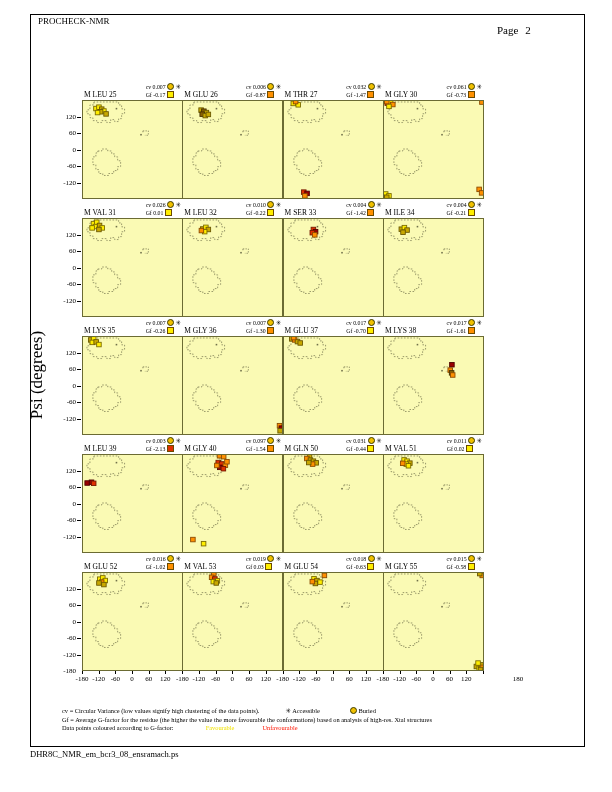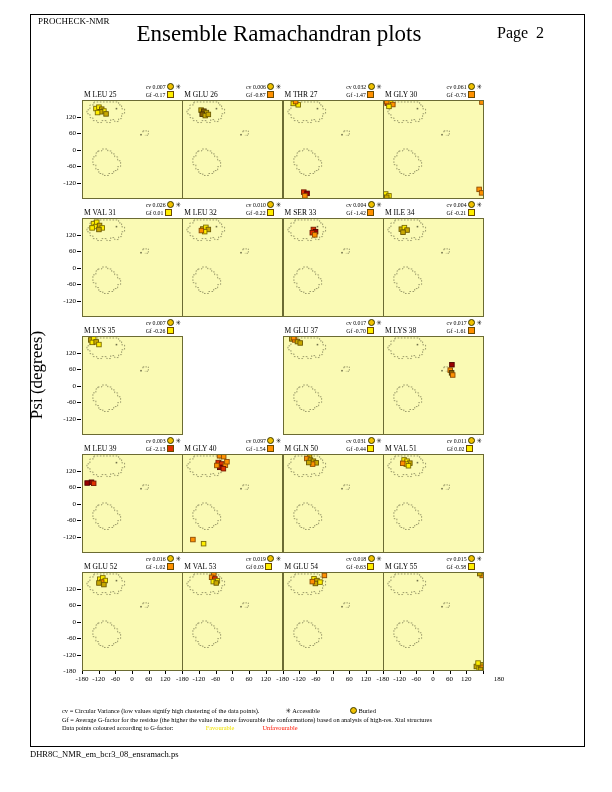--- a/index.html
+++ b/index.html
@@ -1,20 +1,20 @@
 <!DOCTYPE html>
 <html style="--plot-bg: #fafab4; --fav: #f2e300; --unfav: #ff1400;"><head>
 <meta charset="utf-8">
 <style>
   html,body{margin:0;padding:0;background:#fff;}
   .page{position:relative;width:612px;height:792px;background:#ffffff;overflow:hidden;
         font-family:"Liberation Serif", "DejaVu Serif", serif;color:#000;}
   .frame{position:absolute;left:30px;top:14px;width:553px;height:731px;border:1px solid #000;}
   .procheck{position:absolute;left:38px;top:16px;font-size:9px;}
-  .pagelabel{position:absolute;left:497px;top:24px;font-size:16px;word-spacing:4px;}
+  .pagelabel{position:absolute;left:497px;top:24px;font-size:11px;word-spacing:4px;}
   .title{position:absolute;left:30px;top:21px;width:553px;text-align:center;font-size:23px;
          box-sizing:border-box;padding-right:55px;}
   .subtitle{position:absolute;left:30px;top:46px;width:553px;text-align:center;font-size:21px;
          box-sizing:border-box;padding-right:55px;}
   #plots{position:absolute;left:82px;top:83px;width:402px;height:640px;}
   .subplot{position:absolute;width:101px;height:117px;font-family:Liberation Serif, serif;}
   .phead{position:absolute;left:0;top:0;width:101px;height:17px;font-size:7.5px;}
   .pres{position:absolute;left:2px;bottom:1px;white-space:nowrap;}
   .pstats{position:absolute;right:2px;top:0;text-align:left;font-size:5.8px;line-height:7px;
           white-space:nowrap;display:block;}
@@ -43,21 +43,20 @@
   .footer-left{position:absolute;left:30px;top:749px;font-size:8.5px;}
   .footer-right{position:absolute;left:30px;top:749px;width:553px;text-align:right;font-size:8.5px;}
 </style>
 </head>
 <body>
 
 <div class="page">
   <div class="frame"></div>
   <div class="procheck">PROCHECK-NMR</div>
   <div class="pagelabel">Page 2</div>
-  <div class="title">Ensemble Ramachandran plots</div>
 
   <div id="plots">
   <div class="subplot" style="left: 0px; top: 0px;">
         <div class="phead">
           <span class="pres">M LEU 25</span>
           <span class="pstats">
             <span class="cvline">cv 0.007 <i class="ic-bur"></i> <i class="ic-acc">✳</i></span>
             <span class="gfline">Gf -0.17 <i class="ic-sq" style="background:#ffee00"></i></span>
           </span>
         </div>
@@ -243,20 +242,39 @@
           <path d="M 11 1 V 4 H 7 V 9 H 4 V 13 H 7 V 17 H 10 V 20 H 14 V 22 H 19 V 20 H 24 V 22 H 28 V 19 H 32 V 21 H 36 V 18 H 39 V 13 H 42 V 8 H 39 V 4 H 36 V 1 Z" fill="none" stroke="#70704a" stroke-width="0.7" stroke-dasharray="1.6 1.6"></path>
           <rect x="33" y="7" width="1.6" height="1.6" fill="#70704a"></rect>
           <path d="M 60.5 30.5 H 66 V 35 H 62.5 M 60.5 30.5 V 32.5" fill="none" stroke="#70704a" stroke-width="0.7" stroke-dasharray="1.4 1.2"></path>
           <rect x="57.8" y="33.6" width="1.6" height="1.6" fill="#70704a"></rect>
           <path d="M 15 51 H 19 V 49 H 25 V 51 H 29 V 54 H 32 V 57 H 35 V 61 H 38 V 67 H 35 V 71 H 31 V 74 H 26 V 76 H 20 V 74 H 16 V 70 H 13 V 65 H 10 V 57 H 13 V 53 H 15 Z" fill="none" stroke="#70704a" stroke-width="0.7" stroke-dasharray="1.6 1.6"></path>
           <rect x="5.5" y="0.7" width="4.6" height="4.6" fill="#c8a800" stroke="#6b5800" stroke-width="0.9"></rect>
           <rect x="8.5" y="-0.4" width="4.6" height="4.6" fill="#ffee00" stroke="#7a6a00" stroke-width="0.9"></rect>
           <rect x="7.1" y="3.2" width="4.6" height="4.6" fill="#ffee00" stroke="#7a6a00" stroke-width="0.9"></rect>
           <rect x="11.0" y="2.7" width="4.6" height="4.6" fill="#c8a800" stroke="#6b5800" stroke-width="0.9"></rect>
           <rect x="13.8" y="5.4" width="4.6" height="4.6" fill="#ffee00" stroke="#7a6a00" stroke-width="0.9"></rect>
+        </svg>
+      </div>
+      <div class="subplot" style="left: 100.3px; top: 236px;">
+        <div class="phead">
+          <span class="pres">M GLY 36</span>
+          <span class="pstats">
+            <span class="cvline">cv 0.007 <i class="ic-bur"></i> <i class="ic-acc">✳</i></span>
+            <span class="gfline">Gf -1.30 <i class="ic-sq" style="background:#ff9000"></i></span>
+          </span>
+        </div>
+        <svg class="rama" width="101" height="99" viewBox="0 0 100 99" preserveAspectRatio="none">
+          <path d="M 11 1 V 4 H 7 V 9 H 4 V 13 H 7 V 17 H 10 V 20 H 14 V 22 H 19 V 20 H 24 V 22 H 28 V 19 H 32 V 21 H 36 V 18 H 39 V 13 H 42 V 8 H 39 V 4 H 36 V 1 Z" fill="none" stroke="#70704a" stroke-width="0.7" stroke-dasharray="1.6 1.6"></path>
+          <rect x="33" y="7" width="1.6" height="1.6" fill="#70704a"></rect>
+          <path d="M 60.5 30.5 H 66 V 35 H 62.5 M 60.5 30.5 V 32.5" fill="none" stroke="#70704a" stroke-width="0.7" stroke-dasharray="1.4 1.2"></path>
+          <rect x="57.8" y="33.6" width="1.6" height="1.6" fill="#70704a"></rect>
+          <path d="M 15 51 H 19 V 49 H 25 V 51 H 29 V 54 H 32 V 57 H 35 V 61 H 38 V 67 H 35 V 71 H 31 V 74 H 26 V 76 H 20 V 74 H 16 V 70 H 13 V 65 H 10 V 57 H 13 V 53 H 15 Z" fill="none" stroke="#70704a" stroke-width="0.7" stroke-dasharray="1.6 1.6"></path>
+          <rect x="95.2" y="88.2" width="4.6" height="4.6" fill="#ff9000" stroke="#8a4a00" stroke-width="0.9"></rect>
+          <rect x="97.1" y="90.7" width="4.6" height="4.6" fill="#990000" stroke="#4d0000" stroke-width="0.9"></rect>
+          <rect x="95.8" y="93.4" width="4.6" height="4.6" fill="#c8a800" stroke="#6b5800" stroke-width="0.9"></rect>
         </svg>
       </div>
       <div class="subplot" style="left: 200.6px; top: 236px;">
         <div class="phead">
           <span class="pres">M GLU 37</span>
           <span class="pstats">
             <span class="cvline">cv 0.017 <i class="ic-bur"></i> <i class="ic-acc">✳</i></span>
             <span class="gfline">Gf -0.70 <i class="ic-sq" style="background:#ffee00"></i></span>
           </span>
         </div>
@@ -566,21 +584,21 @@
       <span class="xtick" style="left: 305.567px; top: 592px;">-120</span>
       <span class="xtickmark" style="left: 317.567px; top: 588px;"></span>
       <span class="xtick" style="left: 322.233px; top: 592px;">-60</span>
       <span class="xtickmark" style="left: 334.233px; top: 588px;"></span>
       <span class="xtick" style="left: 338.9px; top: 592px;">0</span>
       <span class="xtickmark" style="left: 350.9px; top: 588px;"></span>
       <span class="xtick" style="left: 355.567px; top: 592px;">60</span>
       <span class="xtickmark" style="left: 367.567px; top: 588px;"></span>
       <span class="xtick" style="left: 372.233px; top: 592px;">120</span>
       <span class="xtickmark" style="left: 384.233px; top: 588px;"></span>
-      <span class="xtick" style="left: 391px; top: 592px; padding-left: 14px;">180</span>
+      <span class="xtick" style="left: 410px; top: 592px; padding-left: 14px;">180</span>
       <span class="xtickmark" style="left: 400.9px; top: 588px;"></span>
     </div>
   <div class="ylabel">Psi (degrees)</div>
 
   <div class="legend">
     <div class="legend-row"><span>cv = Circular Variance (low values signify high clustering of the data points).</span><span class="lg-acc"><i class="ic-acc">✳</i> <span>Accessible</span></span><span class="lg-bur"><i class="ic-bur"></i> <span>Buried</span></span></div>
     <div class="legend-row"><span>Gf = Average G-factor for the residue (the higher the value the more favourable the conformations) based on analysis of high-res. Xtal structures</span></div>
     <div class="legend-row"><span>Data points coloured according to G-factor:</span><span class="lg-fav">Favourable</span><span class="lg-unfav">Unfavourable</span></div>
   </div>
 

